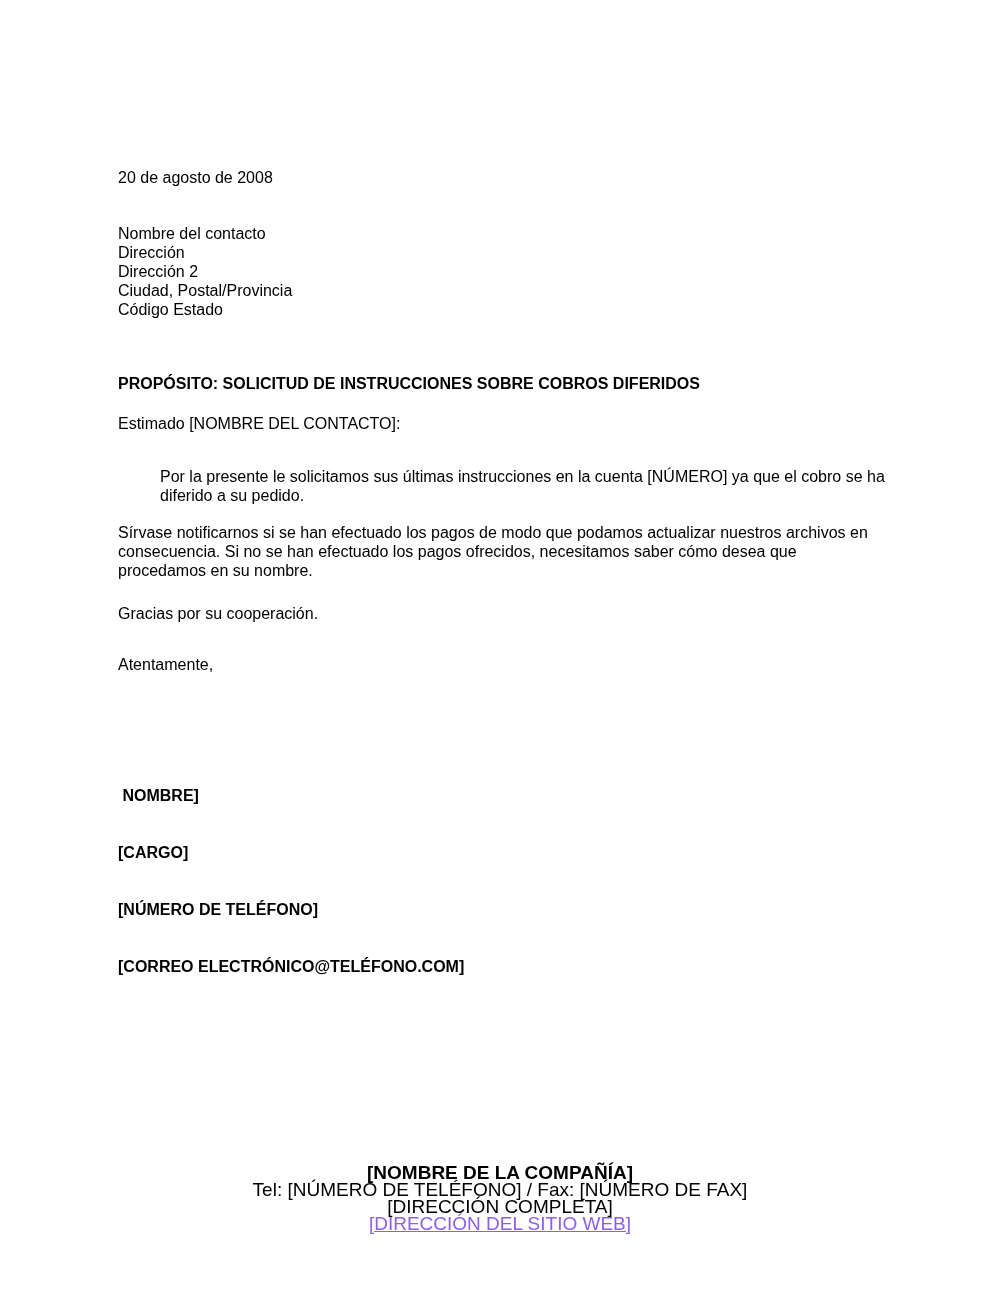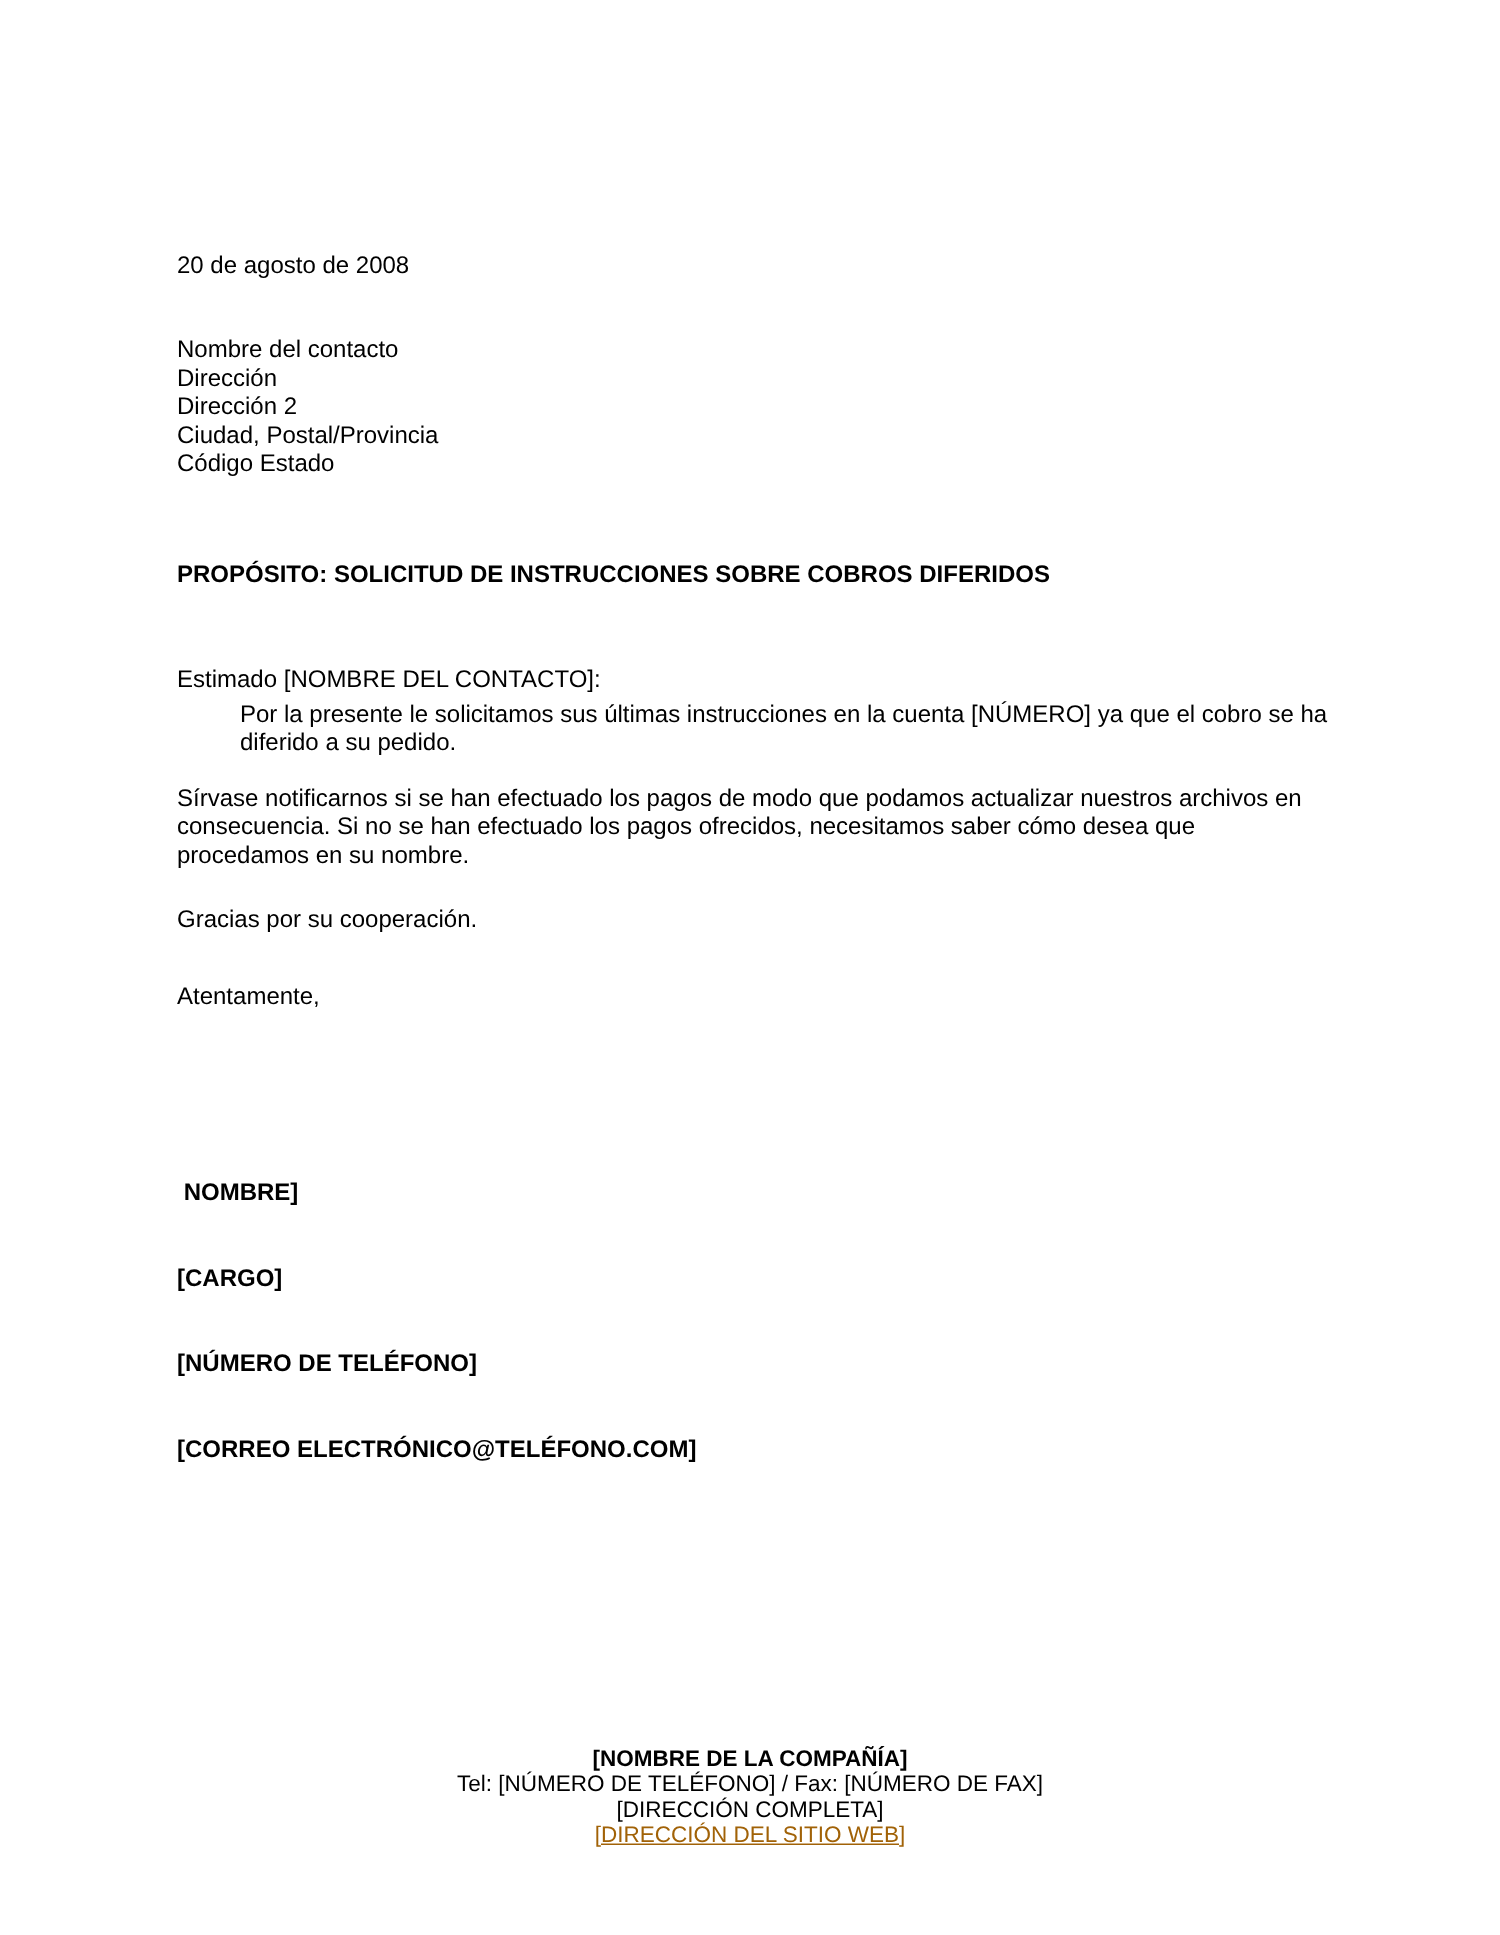--- a/index.html
+++ b/index.html
@@ -20,25 +20,25 @@
     .abs { position: absolute; left: 118px; }
     .line { display: block; white-space: nowrap; }
     .para { width: 760px; }
     .subject { font-weight: bold; }
     .footer {
       position: absolute;
       left: 0;
       width: 1000px;
       top: 1164px;
       text-align: center;
-      font-size: 15px;
+      font-size: 19px;
       line-height: 17px;
     }
     .footer .company { font-weight: bold; }
-    .footer a { color: #a16207; text-decoration: underline; }
+    .footer a { color: #8b5cf6; text-decoration: underline; }
   </style>
 </head>
 <body>
 
 <div>
 
   <div class="abs" style="top:168px;">
     <span class="line">20 de agosto de 2008</span>
   </div>
 
@@ -47,21 +47,21 @@
     <span class="line">Dirección</span>
     <span class="line">Dirección 2</span>
     <span class="line">Ciudad, Postal/Provincia</span>
     <span class="line">Código Estado</span>
   </div>
 
   <div class="abs subject" style="top:374px;">
     <span class="line">PROPÓSITO: SOLICITUD DE INSTRUCCIONES SOBRE COBROS DIFERIDOS</span>
   </div>
 
-  <div class="abs" style="top:444px;">
+  <div class="abs" style="top:414px;">
     <span class="line">Estimado [NOMBRE DEL CONTACTO]:</span>
   </div>
 
   <div class="abs para" style="top:467px;margin-left:42px;">Por la presente le solicitamos sus últimas instrucciones en la cuenta [NÚMERO] ya que el cobro se ha diferido a su pedido.</div>
 
   <div class="abs para" style="top:523px;">Sírvase notificarnos si se han efectuado los pagos de modo que podamos actualizar nuestros archivos en consecuencia. Si no se han efectuado los pagos ofrecidos, necesitamos saber cómo desea que procedamos en su nombre.</div>
 
   <div class="abs para" style="top:604px;">Gracias por su cooperación.</div>
 
   <div class="abs" style="top:655px;">

